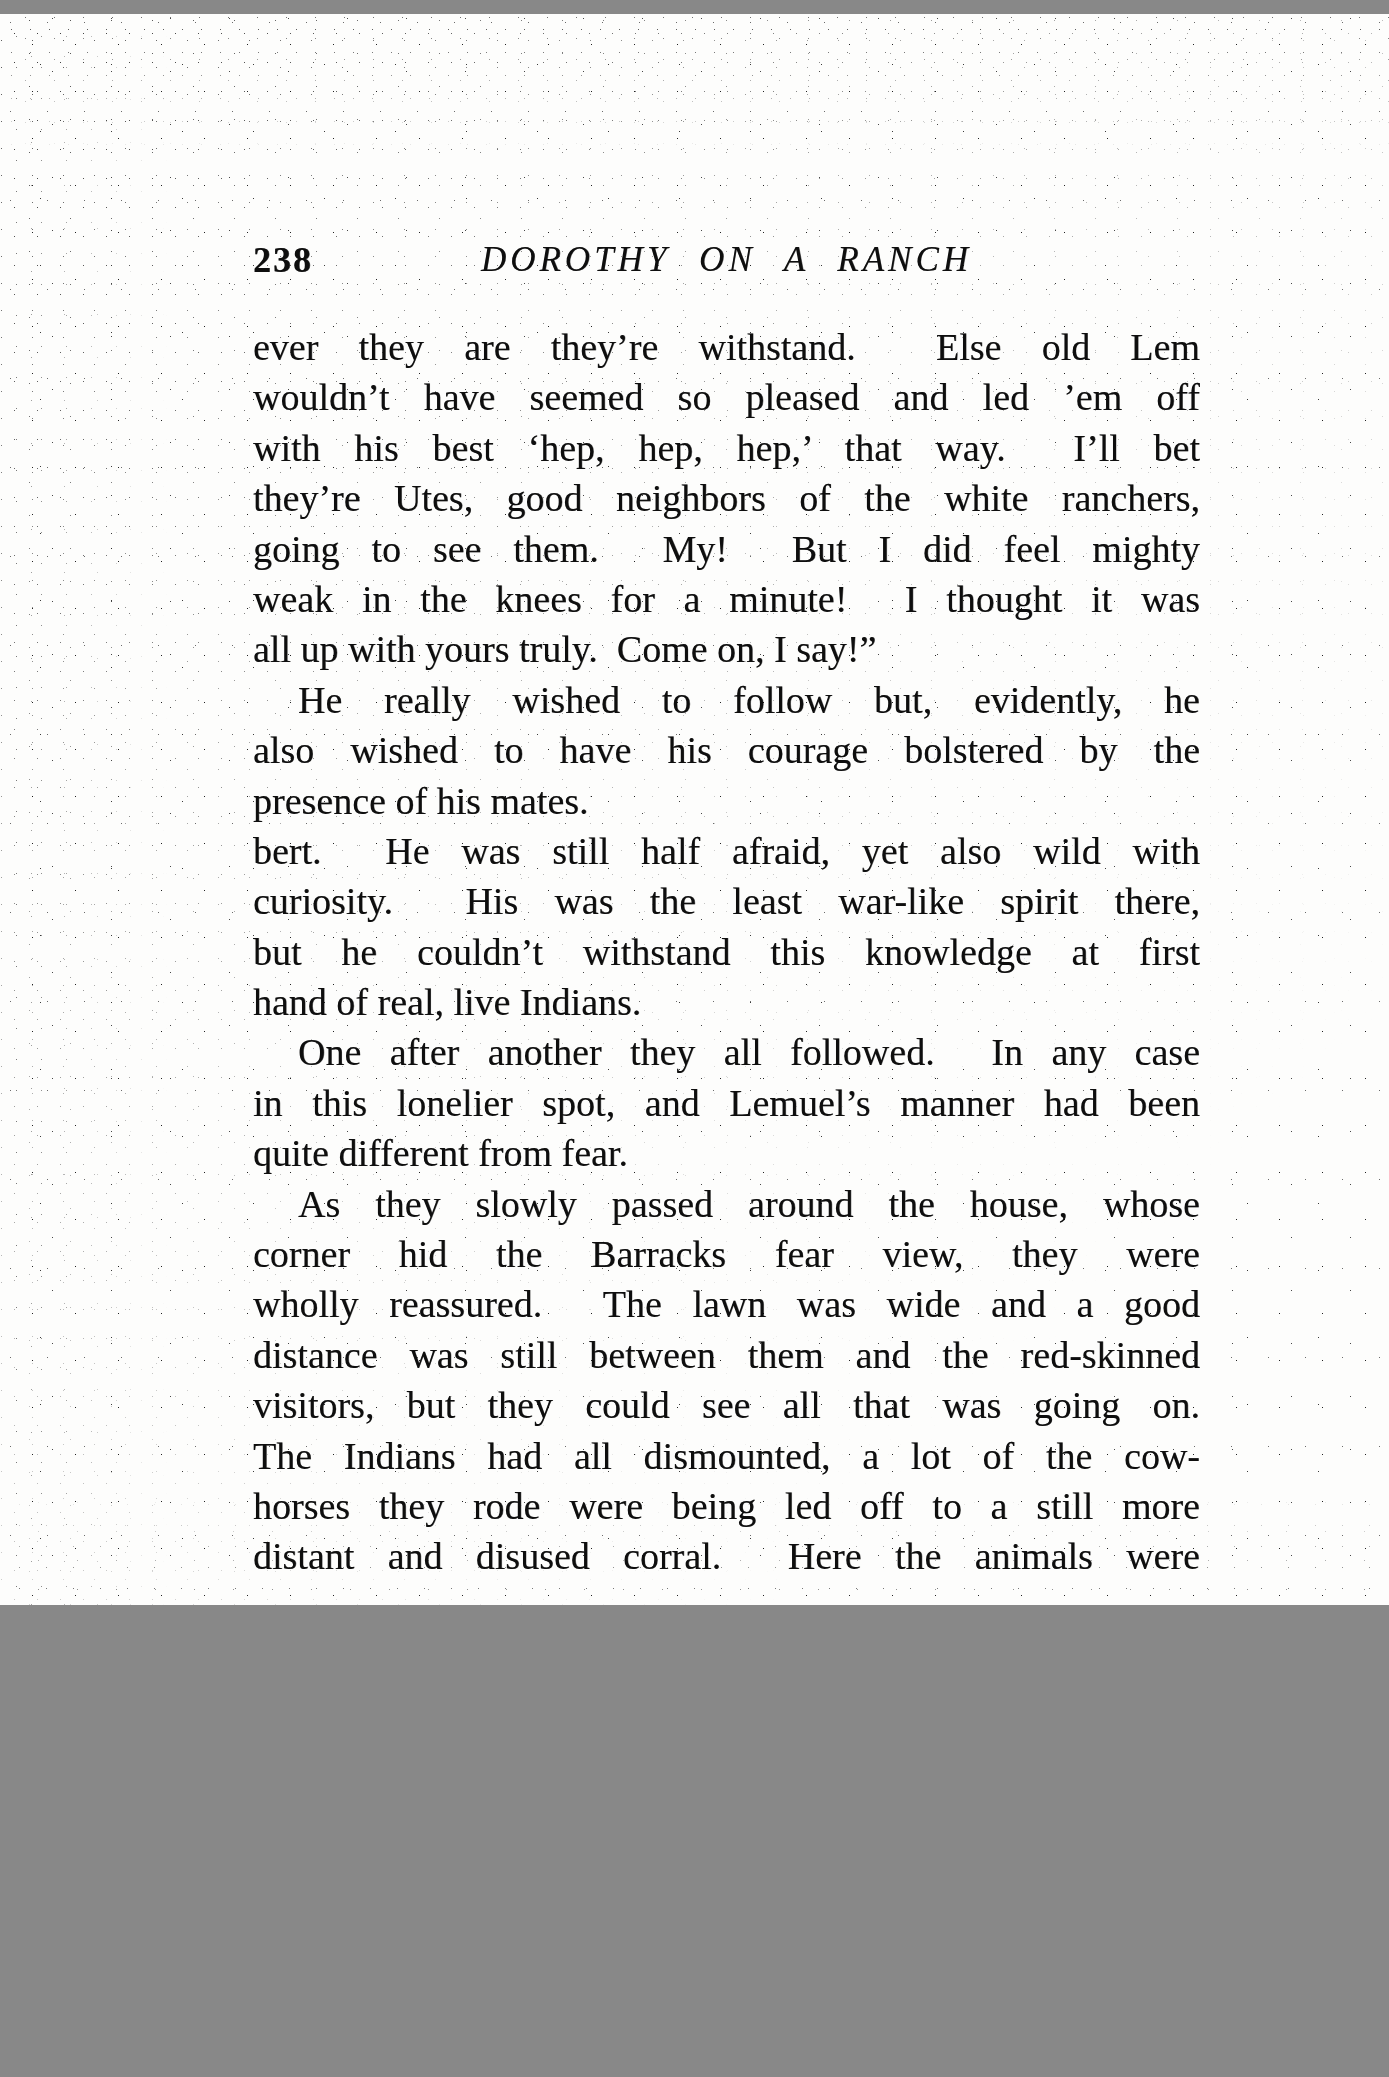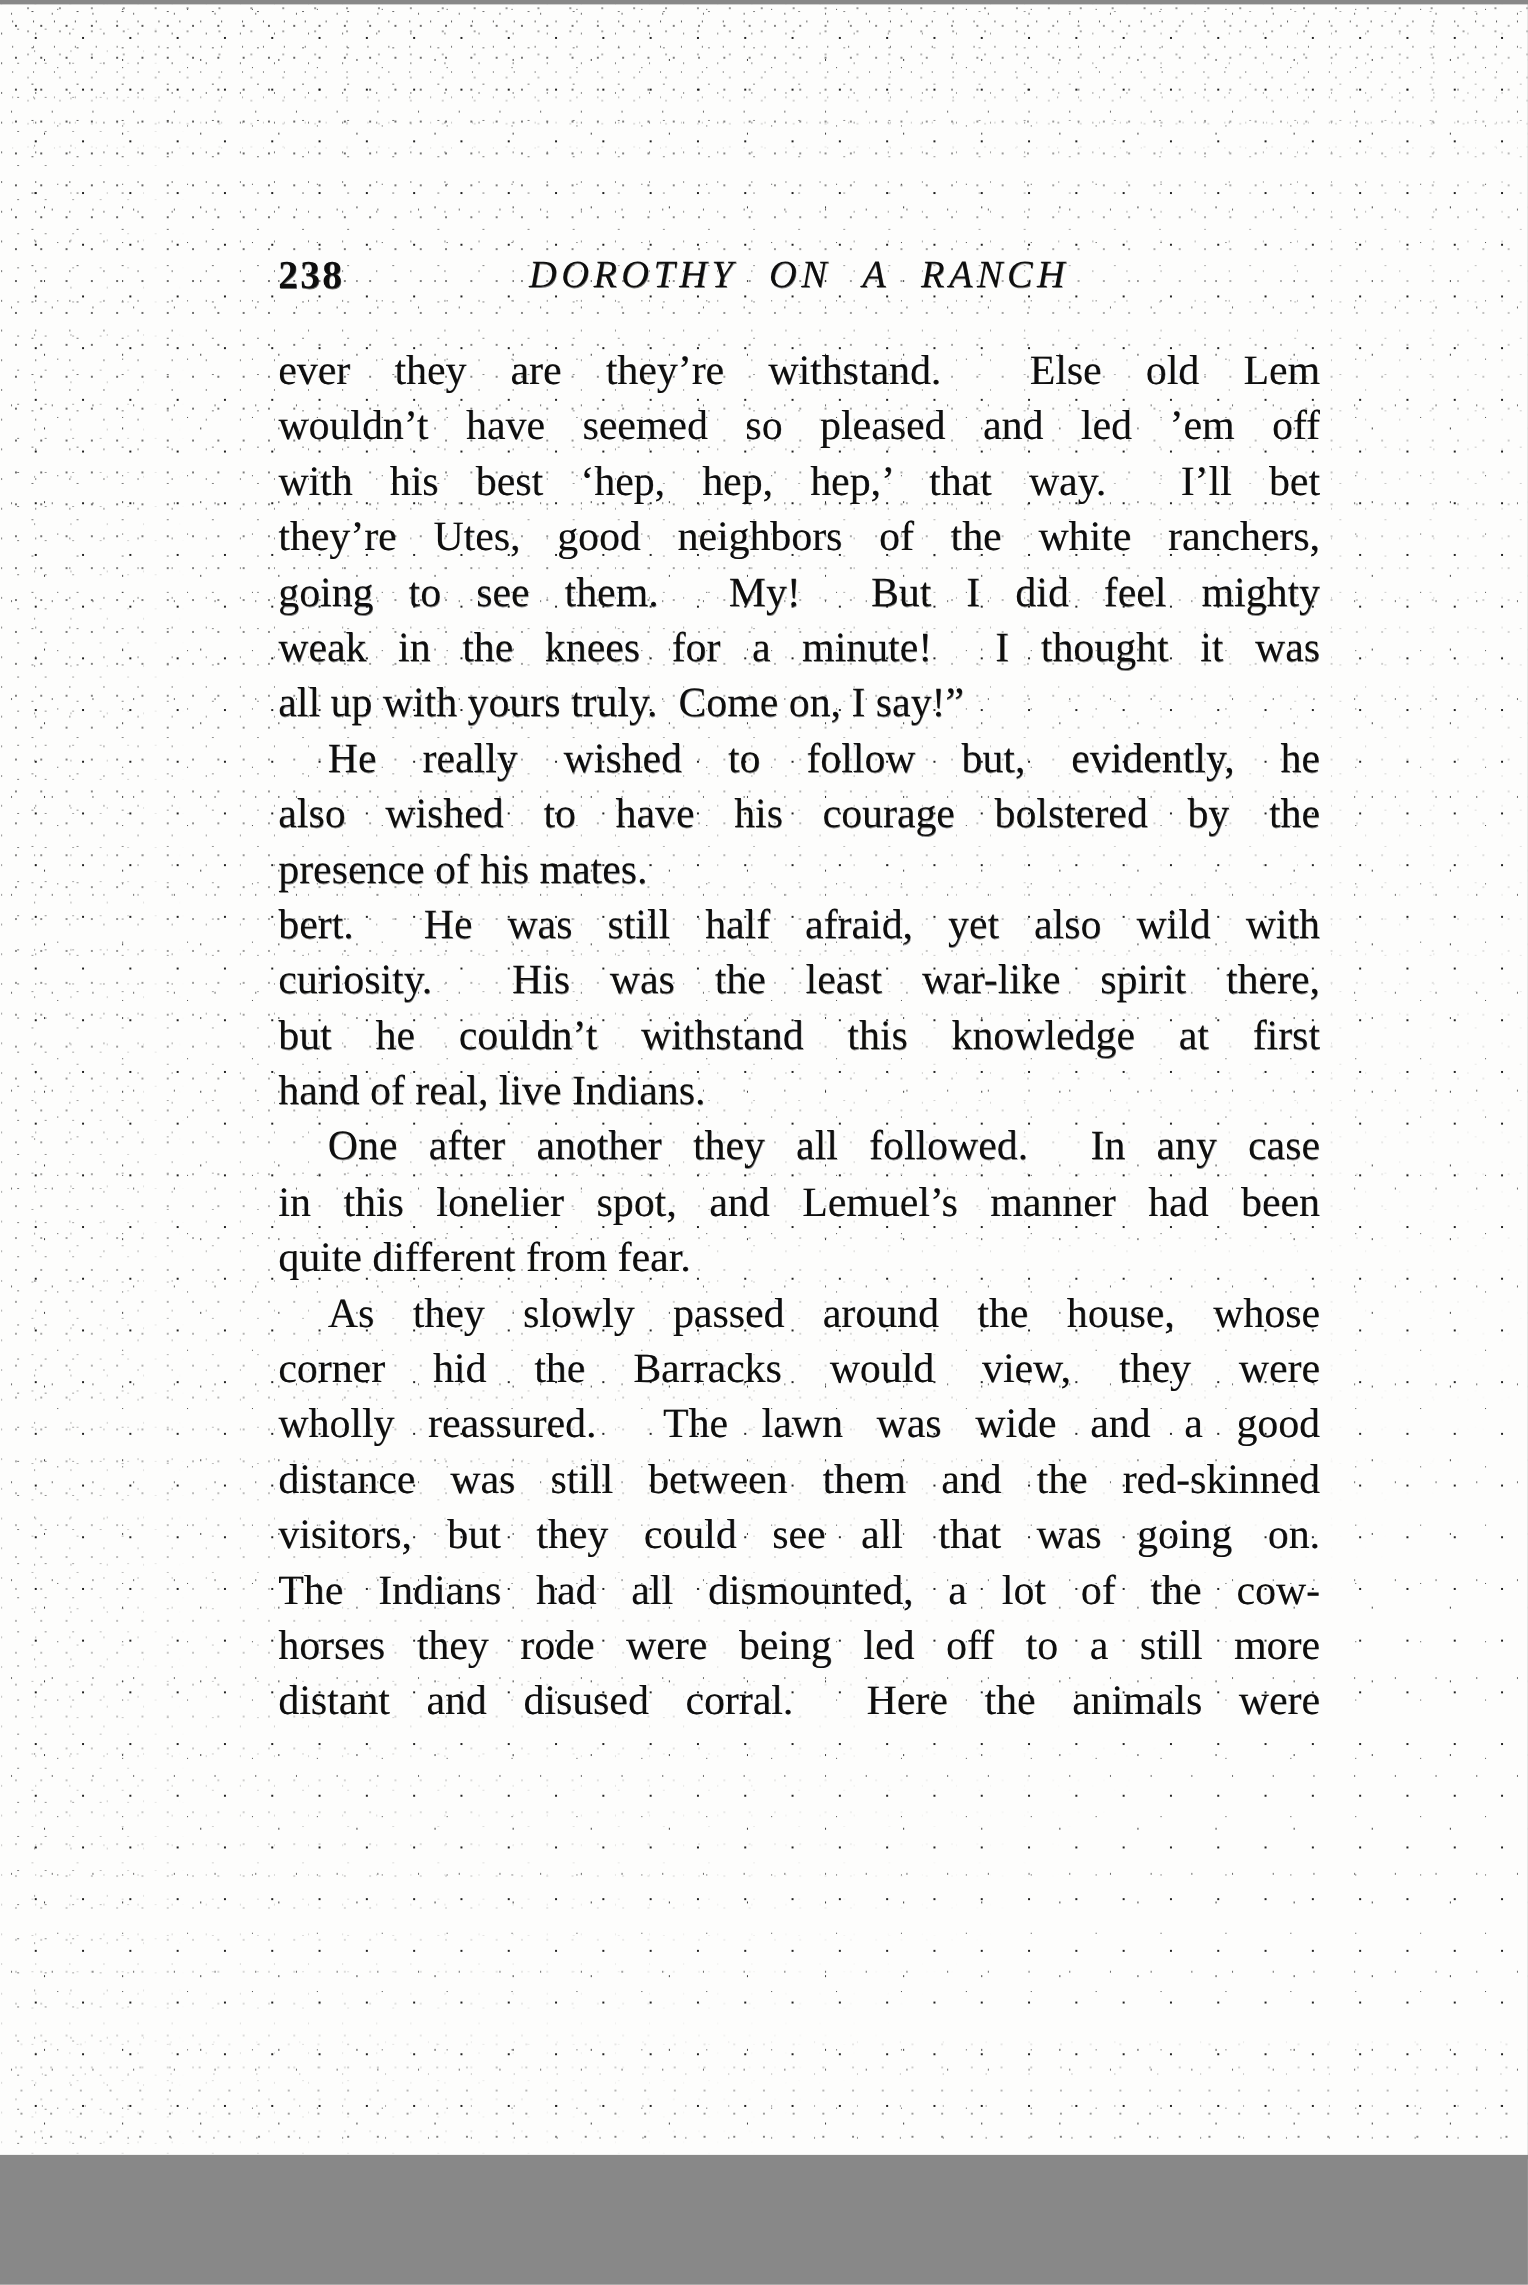--- a/index.html
+++ b/index.html
@@ -4,22 +4,22 @@
 <title>Book page scan</title>
 <style>
   html, body {
     margin: 0;
     padding: 0;
     background: #888;
   }
   .page {
     position: relative;
     width: 1389px;
-    height: 1955px;
-    margin: 4px auto;
+    height: 1591px;
+    margin: 14px auto;
     background-color: var(--paper, #fdfdfc);
     overflow: hidden;
     
     background-image:
       radial-gradient(circle, rgba(10,10,10,0.9) 0.65px, transparent 0.95px),
       radial-gradient(circle, rgba(10,10,10,0.75) 0.6px, transparent 0.9px),
       radial-gradient(circle, rgba(10,10,10,0.8) 0.55px, transparent 0.85px),
       radial-gradient(circle, rgba(10,10,10,0.6) 0.5px, transparent 0.8px);
     background-size: 43px 47px, 59px 53px, 71px 67px, 37px 89px;
     background-position: 11px 7px, 23px 31px, 5px 17px, 29px 53px;
@@ -167,21 +167,21 @@
         <div class="line">but he couldn’t withstand this knowledge at first</div>
         <div class="line para-end">hand of real, live Indians.</div>
       </div>
       <div class="paragraph">
         <div class="line indent">One after another they all followed.  In any case</div>
         <div class="line">in this lonelier spot, and Lemuel’s manner had been</div>
         <div class="line para-end">quite different from fear.</div>
       </div>
       <div class="paragraph">
         <div class="line indent">As they slowly passed around the house, whose</div>
-        <div class="line">corner hid the Barracks would view, they were</div>
+        <div class="line">corner hid the Barracks fear view, they were</div>
         <div class="line">wholly reassured.  The lawn was wide and a good</div>
         <div class="line">distance was still between them and the red-skinned</div>
         <div class="line">visitors, but they could see all that was going on.</div>
         <div class="line">The Indians had all dismounted, a lot of the cow-</div>
         <div class="line">horses they rode were being led off to a still more</div>
         <div class="line">distant and disused corral.  Here the animals were</div>
       </div>
     </main>
 </div>
 

